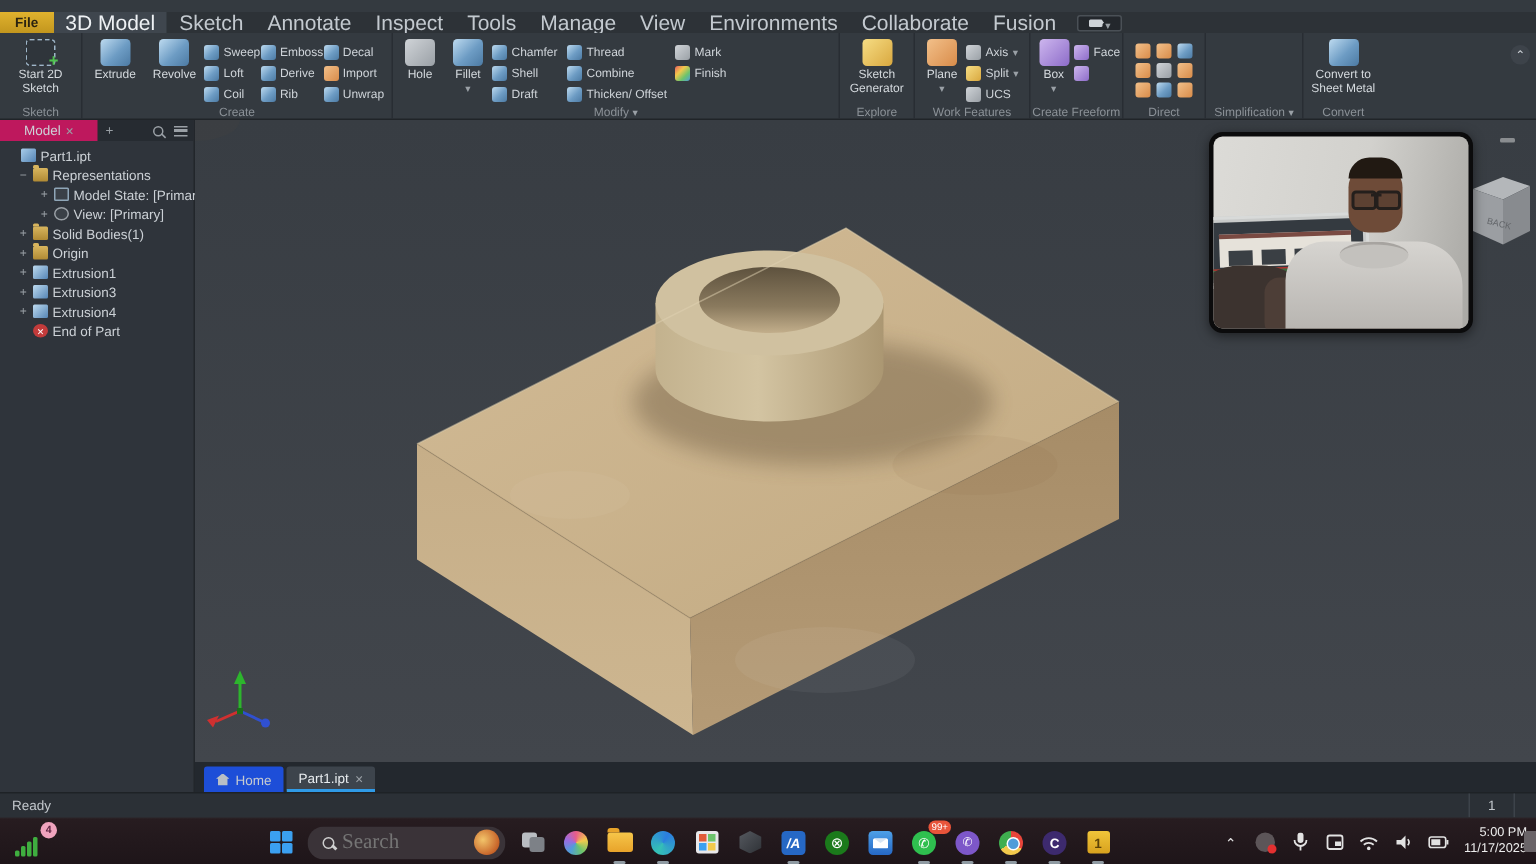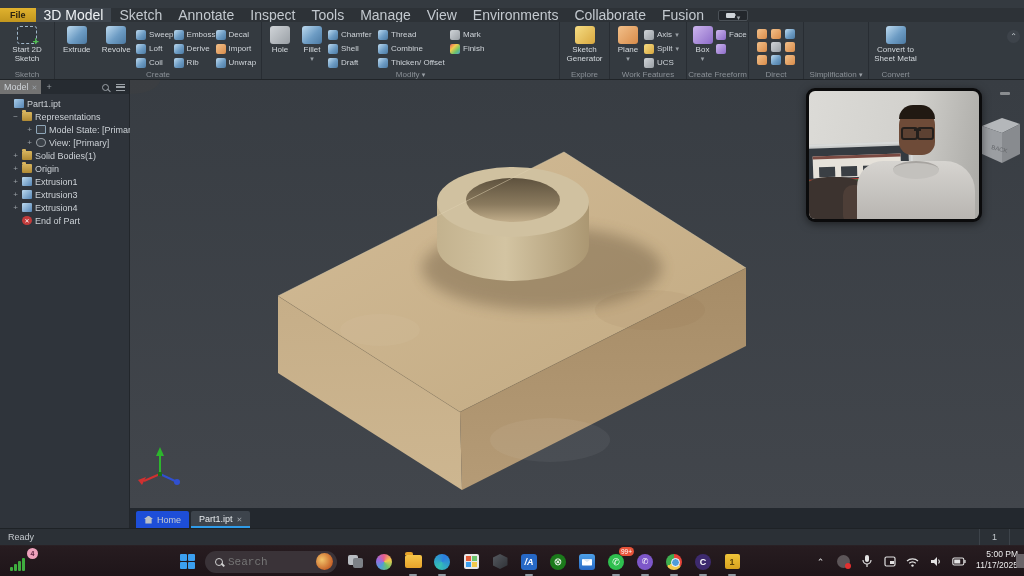--- a/index.html
+++ b/index.html
@@ -44,21 +44,21 @@
   .sketchicn{background:#2f353b;border:1px dashed #9fb6c9;position:relative}
   .sketchicn::after{content:"+";position:absolute;right:-3px;bottom:-4px;color:#4fc24f;font-size:11px;font-weight:bold}
   .patgrid{display:grid;grid-template-columns:11px 11px;gap:3px;padding-top:5px}
   .surfgrid{display:grid;grid-template-columns:11px 11px 11px;gap:3px;padding-top:5px}
   .tri{width:0;height:0;border-left:5px solid transparent;border-right:5px solid transparent;border-bottom:9px solid #8fb8da}
   .ribbon-collapse{position:absolute;right:4px;top:8px;width:13px;height:13px;border-radius:50%;background:#3d434a;color:#c7ccd1;font-size:8px;display:flex;align-items:center;justify-content:center}
 
   
   .browser{position:absolute;top:80px;left:0;width:130px;height:448px;background:#2f343b;border-right:1px solid #22262b}
   .bheader{height:14px;background:#262b31;display:flex;align-items:center;font-size:9px;color:#cdd2d7}
-  .btab{background:#737373;height:100%;display:flex;align-items:center;padding:0 4px;gap:3px}
+  .btab{background:#be185d;height:100%;display:flex;align-items:center;padding:0 16px;gap:3px}
   .btab .x::after{content:"✕";font-size:7px;color:#9aa0a6}
   .bplus{padding:0 5px;color:#9aa0a6}
   .bplus::after{content:"+";font-size:9px}
   .bsp{flex:1}
   .mag{width:7px;height:7px;border:1px solid #9aa0a6;border-radius:50%;position:relative;margin-right:7px}
   .mag::after{content:"";position:absolute;width:4px;height:1px;background:#9aa0a6;transform:rotate(45deg);right:-3px;bottom:-1px}
   .ham{width:9px;height:7px;border-top:1.5px solid #9aa0a6;border-bottom:1.5px solid #9aa0a6;margin-right:4px;position:relative}
   .ham::after{content:"";position:absolute;left:0;right:0;top:1.5px;height:1.5px;background:#9aa0a6}
   .tree{padding-top:3px}
   .trow{display:flex;align-items:center;gap:3px;height:13px;font-size:9px;color:#ccd1d6;white-space:nowrap}
@@ -117,21 +117,21 @@
   .tb-left{position:absolute;left:10px;top:4px;width:24px;height:24px}
   .sigbars{position:absolute;bottom:3px;left:0;display:flex;align-items:flex-end;gap:1px}
   .sigbars i{display:block;width:3px;background:#3fae3f;border-radius:1px}
   .sig-badge{position:absolute;top:-2px;right:-4px;width:11px;height:11px;border-radius:50%;background:#efa3bd;color:#5c2340;font-size:7px;font-weight:bold;display:flex;align-items:center;justify-content:center}
   .tb-center{position:absolute;left:176px;top:0;height:31px;display:flex;align-items:center;gap:7px}
   .tbicon{position:relative;width:22px;height:22px;display:flex;align-items:center;justify-content:center}
   .runind{position:absolute;bottom:-3px;left:7px;width:8px;height:2px;border-radius:1px;background:#8f9aa2}
   .startic{width:15px;height:15px;display:grid;grid-template-columns:7px 7px;grid-template-rows:7px 7px;gap:1px}
   .startic i{background:#3ba0f0;border-radius:1px}
   .searchpill{width:132px;height:22px;border-radius:11px;background:#3a3338;border:1px solid #57505300;display:flex;align-items:center;padding:0 3px 0 9px;gap:5px}
-  .searchpill input{flex:1;min-width:0;background:transparent;border:none;outline:none;color:#cfcfcf;font-size:11px;font-family:Liberation Mono, monospace}
+  .searchpill input{flex:1;min-width:0;background:transparent;border:none;outline:none;color:#cfcfcf;font-size:14px;font-family:Liberation Serif, serif}
   .smag{width:8px;height:8px;border:1.5px solid #cfcfcf;border-radius:50%;position:relative;flex:none}
   .smag::after{content:"";position:absolute;width:4px;height:1.5px;background:#cfcfcf;transform:rotate(45deg);right:-3px;bottom:-1px}
   .sday{width:17px;height:17px;border-radius:50%;background:radial-gradient(circle at 35% 40%,#f2c46a,#c8652a 70%,#7c3a18);flex:none}
   .taskview{width:15px;height:13px;position:relative}
   .taskview::before{content:"";position:absolute;left:0;top:0;width:10px;height:10px;background:#b9bdc2;border-radius:2px}
   .taskview::after{content:"";position:absolute;right:0;bottom:0;width:10px;height:10px;background:#7d8187;border-radius:2px}
   .copilot{width:16px;height:16px;border-radius:50%;background:conic-gradient(#e85d8a,#f2c94c,#6cc46c,#4f9dd9,#9a6ce0,#e85d8a)}
   .folder{width:17px;height:13px;background:linear-gradient(#f6c64a,#e8a32a);border-radius:2px;position:relative}
   .folder::before{content:"";position:absolute;top:-3px;left:0;width:8px;height:3px;background:#e8a32a;border-radius:2px 2px 0 0}
   .edge{width:16px;height:16px;border-radius:50%;background:conic-gradient(from 210deg,#35c1b5,#2b7de0 50%,#35c1b5)}

